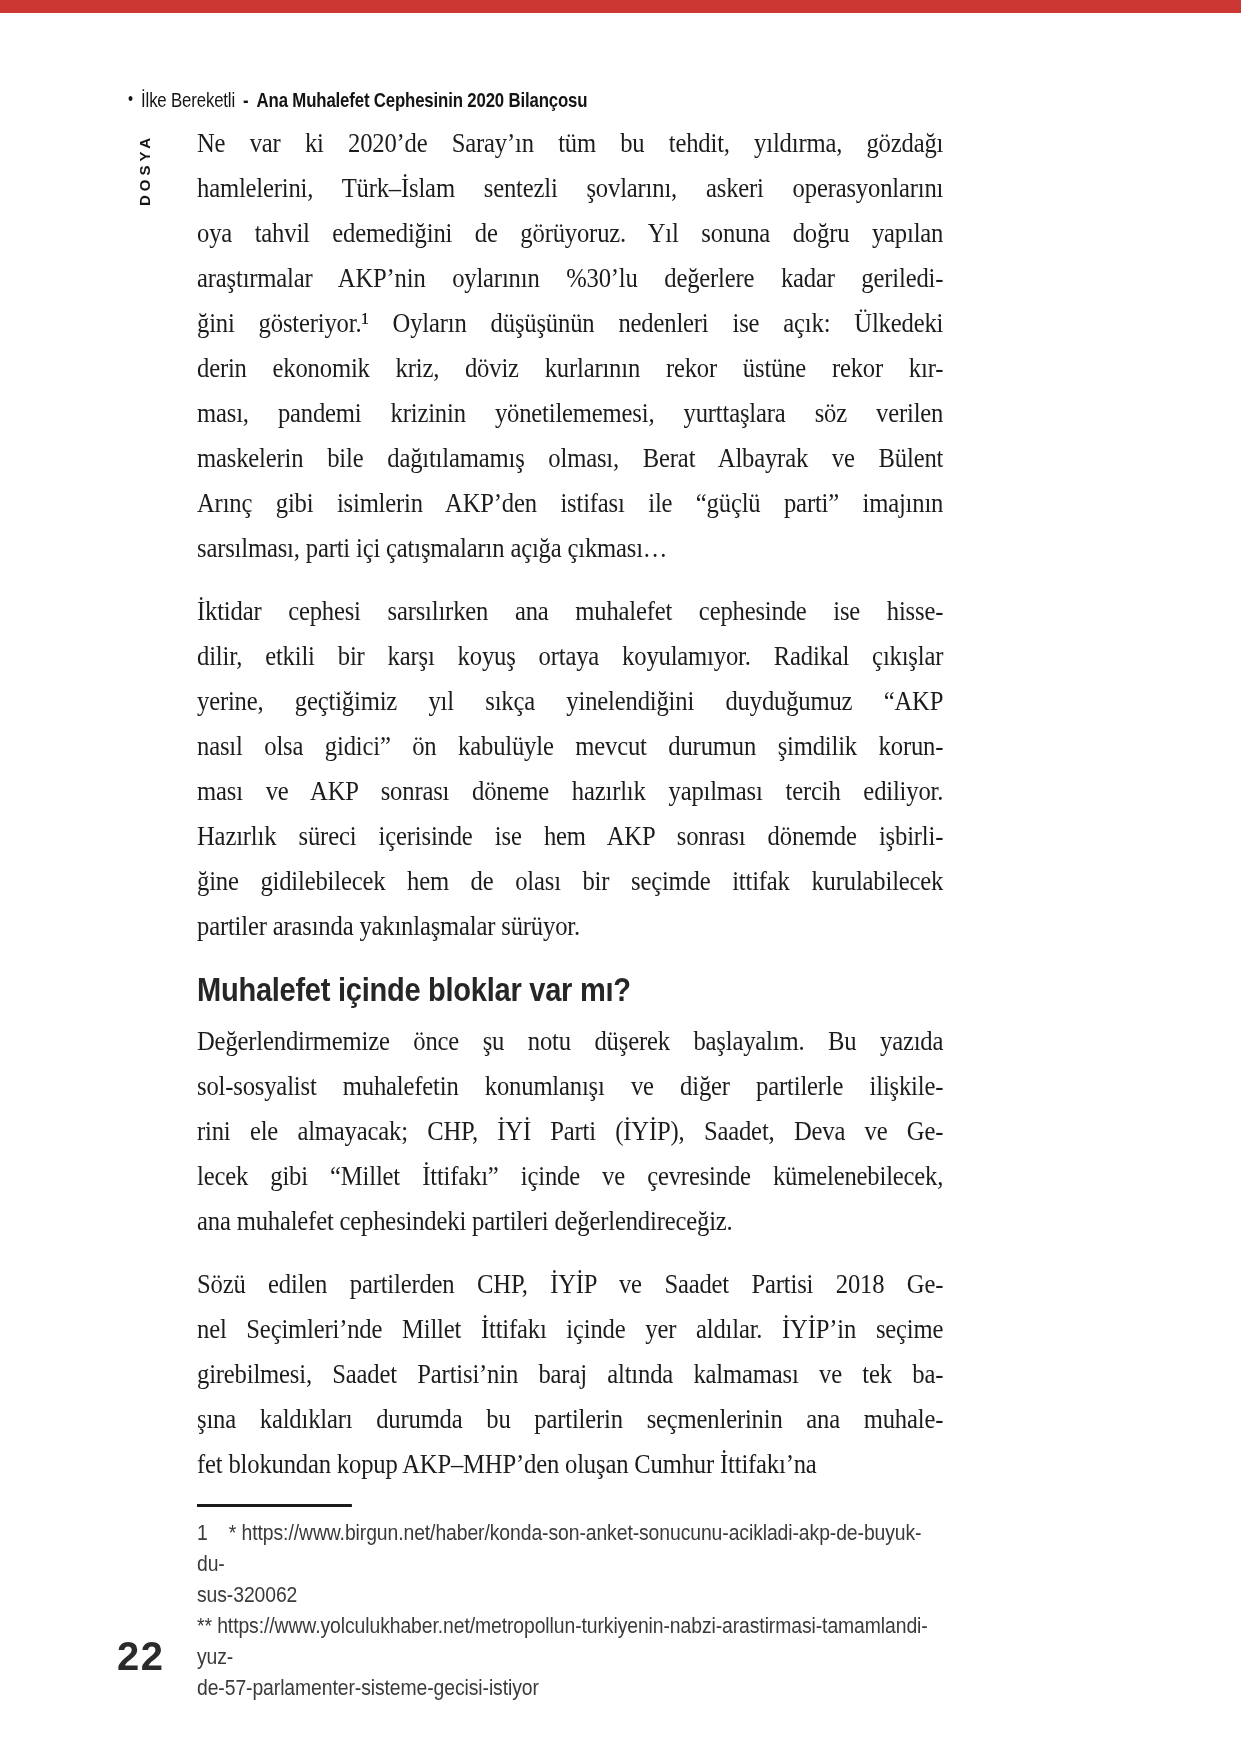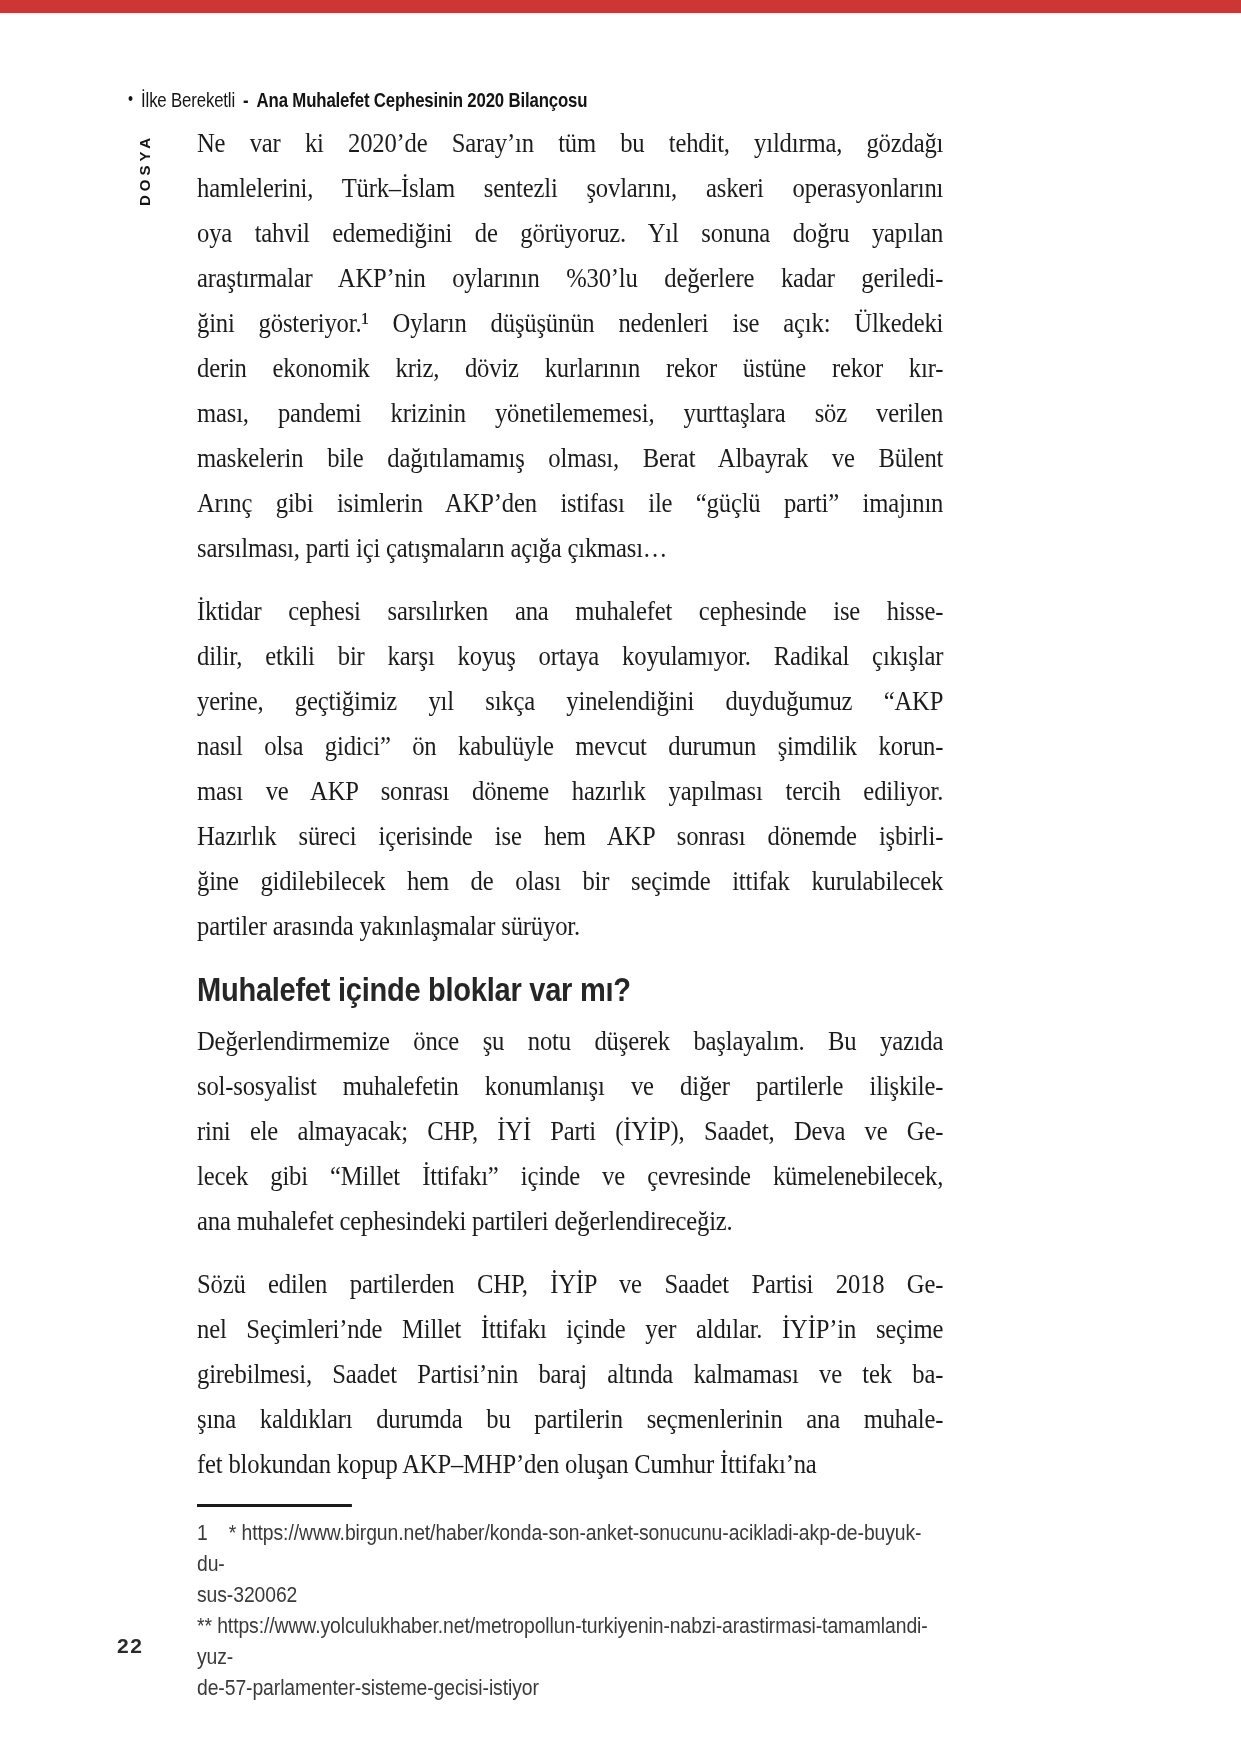--- a/index.html
+++ b/index.html
@@ -46,21 +46,21 @@
   }
   .footnote-block {
     margin-top:6px;
     font-family:"Liberation Sans", sans-serif; color:#3a3a3a;
   }
   .footnote-rule { width:176px; height:3px; background:#1a1a1a; margin:0 0 10px 0; }
   .fline { font-size:22px; line-height:31px; white-space:pre-wrap; letter-spacing:-0.1px; }
   .page-number {
     position:absolute; left:117px; top:1634px;
     font-family:"Liberation Sans", sans-serif; font-weight:700;
-    font-size:21px; color:#2b2b2b; letter-spacing:1.5px;
+    font-size:40px; color:#2b2b2b; letter-spacing:1.5px;
   }
 </style>
 </head>
 <body>
 
 <div class="page">
 
   <div class="top-bar" style="background: rgb(204, 55, 51);"></div>
 
   <div class="header-row">

